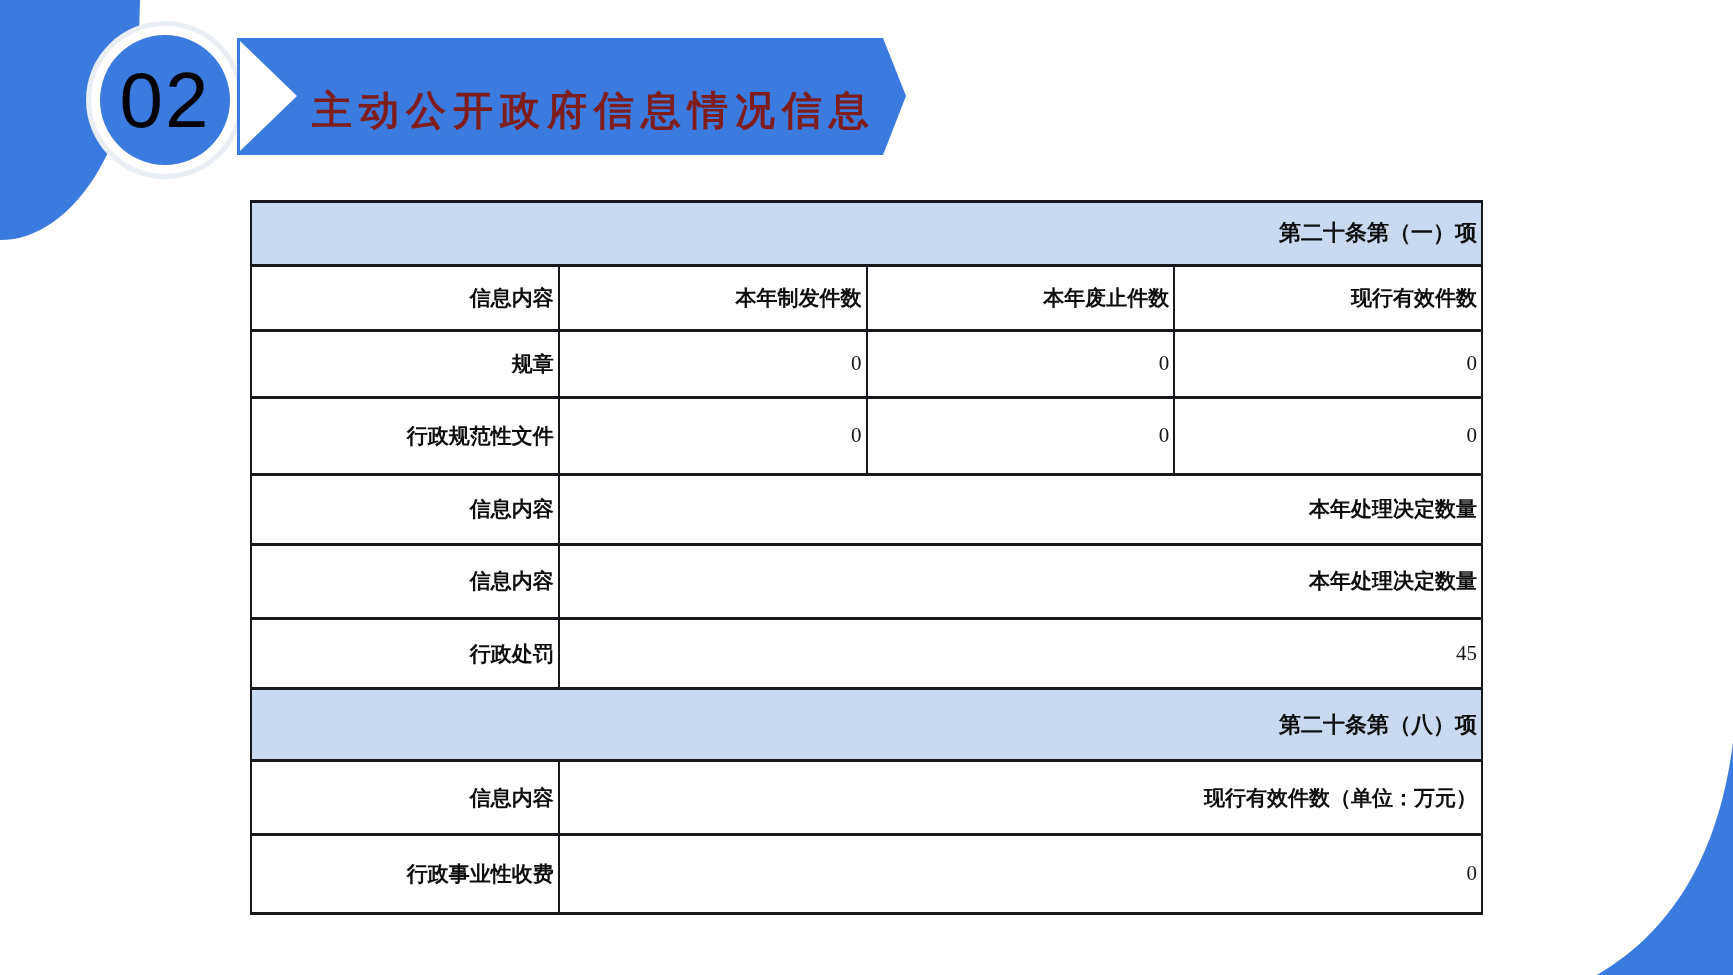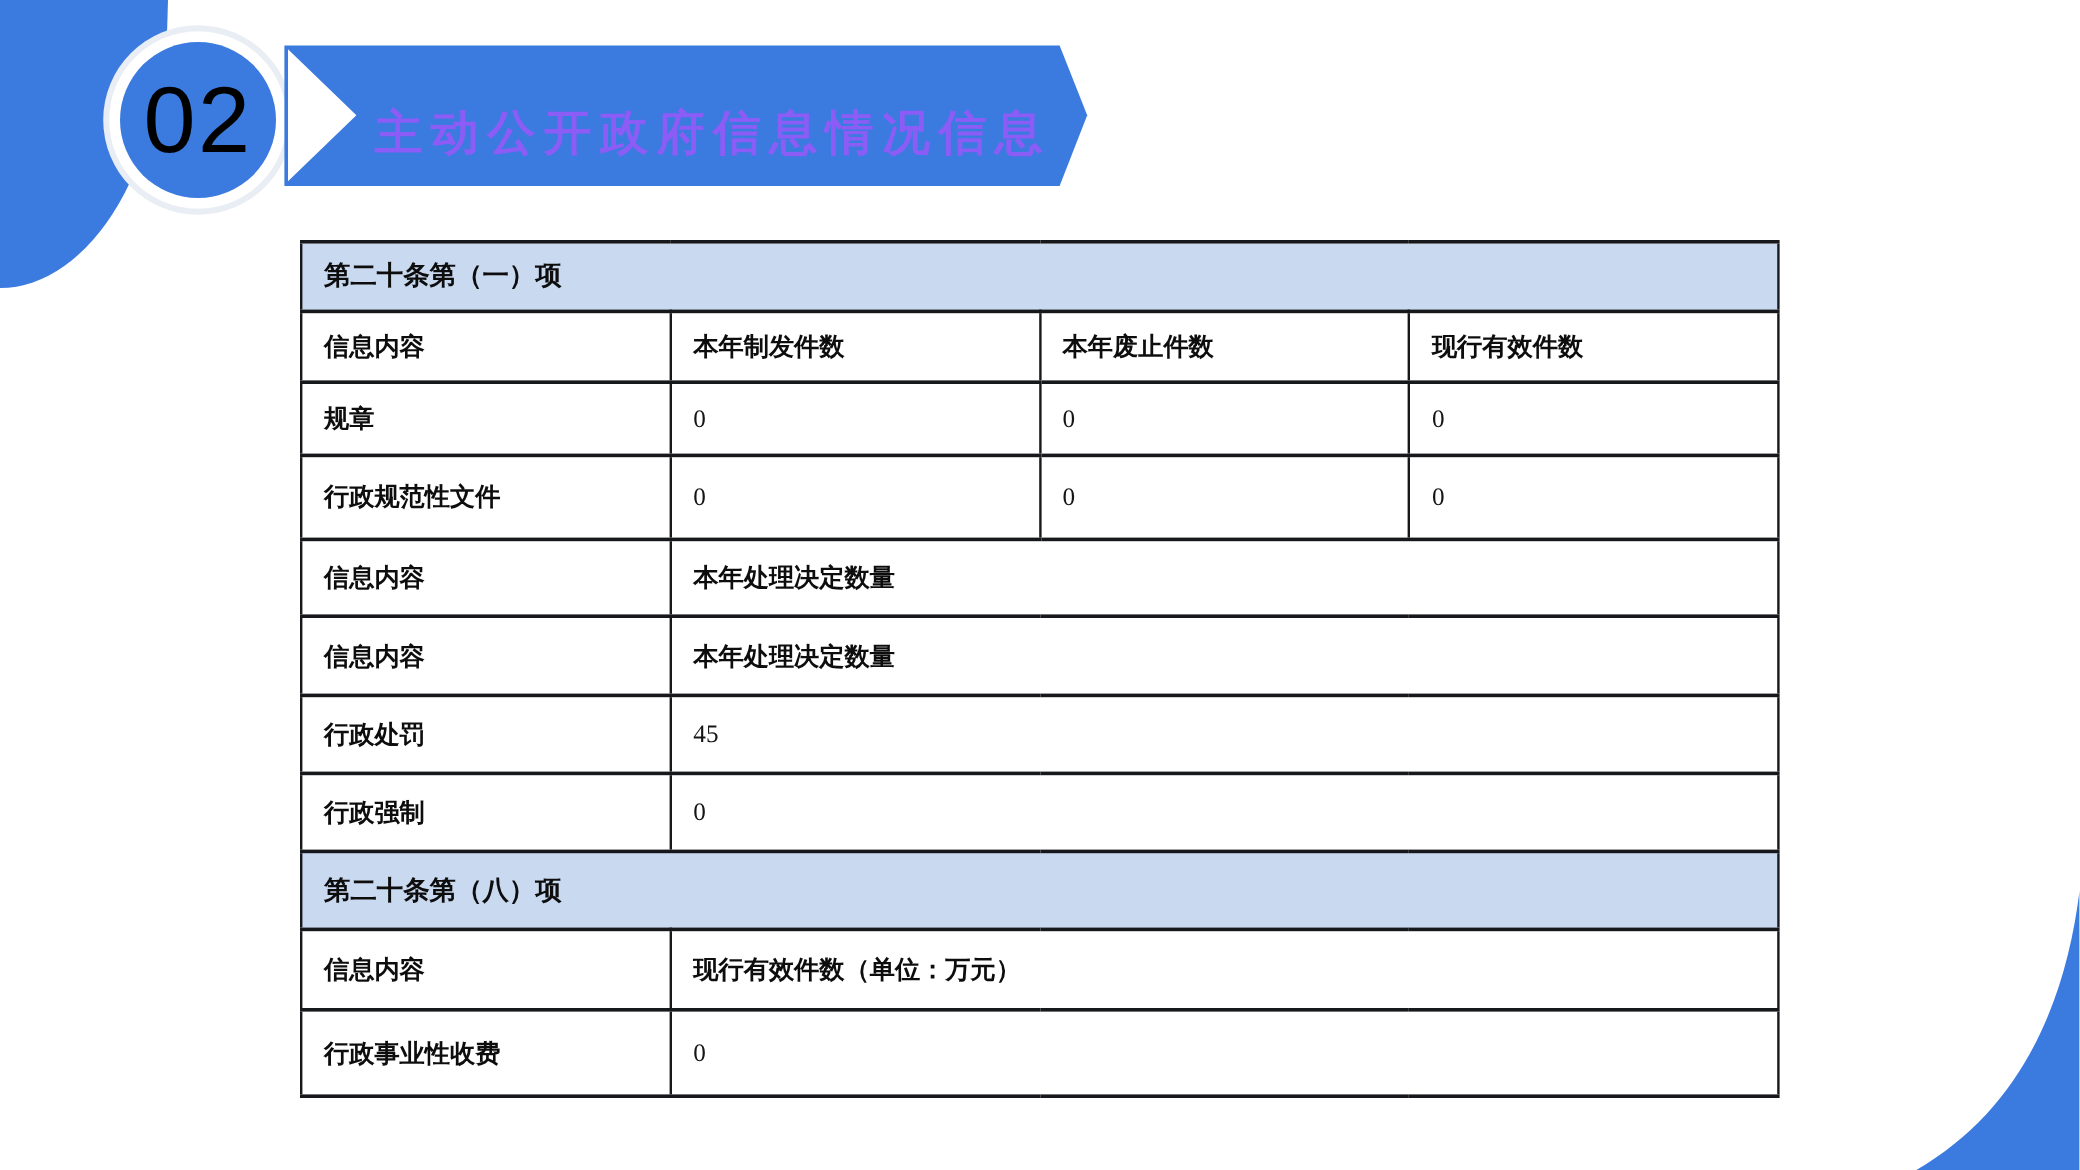--- a/index.html
+++ b/index.html
@@ -12,37 +12,37 @@
 
   .badge-number{
     position:absolute;left:91px;top:52px;width:148px;height:96px;
     display:flex;align-items:center;justify-content:center;
     color:#000000;font-size:78px;font-weight:400;letter-spacing:2px;
     font-family:"Liberation Sans","DejaVu Sans",sans-serif;
   }
   .banner-title{
     position:absolute;left:305px;top:38px;width:578px;height:145px;
     display:flex;align-items:center;justify-content:center;
-    color:#8b5cf6;font-size:40px;font-weight:700;letter-spacing:7px;
+    color:#7f1d1d;font-size:40px;font-weight:700;letter-spacing:7px;
     white-space:nowrap;
   }
 
   table.report{
     position:absolute;left:250px;top:200px;width:1233px;height:715px;
     border-collapse:collapse;table-layout:fixed;
     background:#ffffff;
   }
   table.report col{width:25%;}
   table.report td{
     border-left:2px solid #17181b;
     border-right:2px solid #17181b;
     border-top:3px solid #17181b;
     border-bottom:3px solid #17181b;
-    text-align:left;vertical-align:middle;
-    padding:0 18px;
+    text-align:right;vertical-align:middle;
+    padding:0 4px;
     font-size:21px;font-weight:700;color:#0d0d0d;
     overflow:hidden;white-space:nowrap;
   }
   table.report tr.sec td{
     background:#c9d9f0;
     font-size:22px;
   }
   table.report td.num{
     font-family:"Liberation Serif","DejaVu Serif",serif;
     font-weight:400;font-size:21px;color:#151515;
@@ -106,24 +106,20 @@
   </tr>
 
   <tr style="height:52px">
     <td>信息内容</td>
     <td colspan="3">本年处理决定数量</td>
   </tr>
   <tr style="height:50px">
     <td>行政处罚</td>
     <td colspan="3" class="num">45</td>
   </tr>
-  <tr style="height:51px">
-    <td>行政强制</td>
-    <td colspan="3" class="num">0</td>
-  </tr>
 
   <tr class="sec" style="height:51px">
     <td colspan="4">第二十条第（八）项</td>
   </tr>
   <tr style="height:52px">
     <td>信息内容</td>
     <td colspan="3">现行有效件数（单位：万元）</td>
   </tr>
   <tr style="height:56px">
     <td>行政事业性收费</td>

